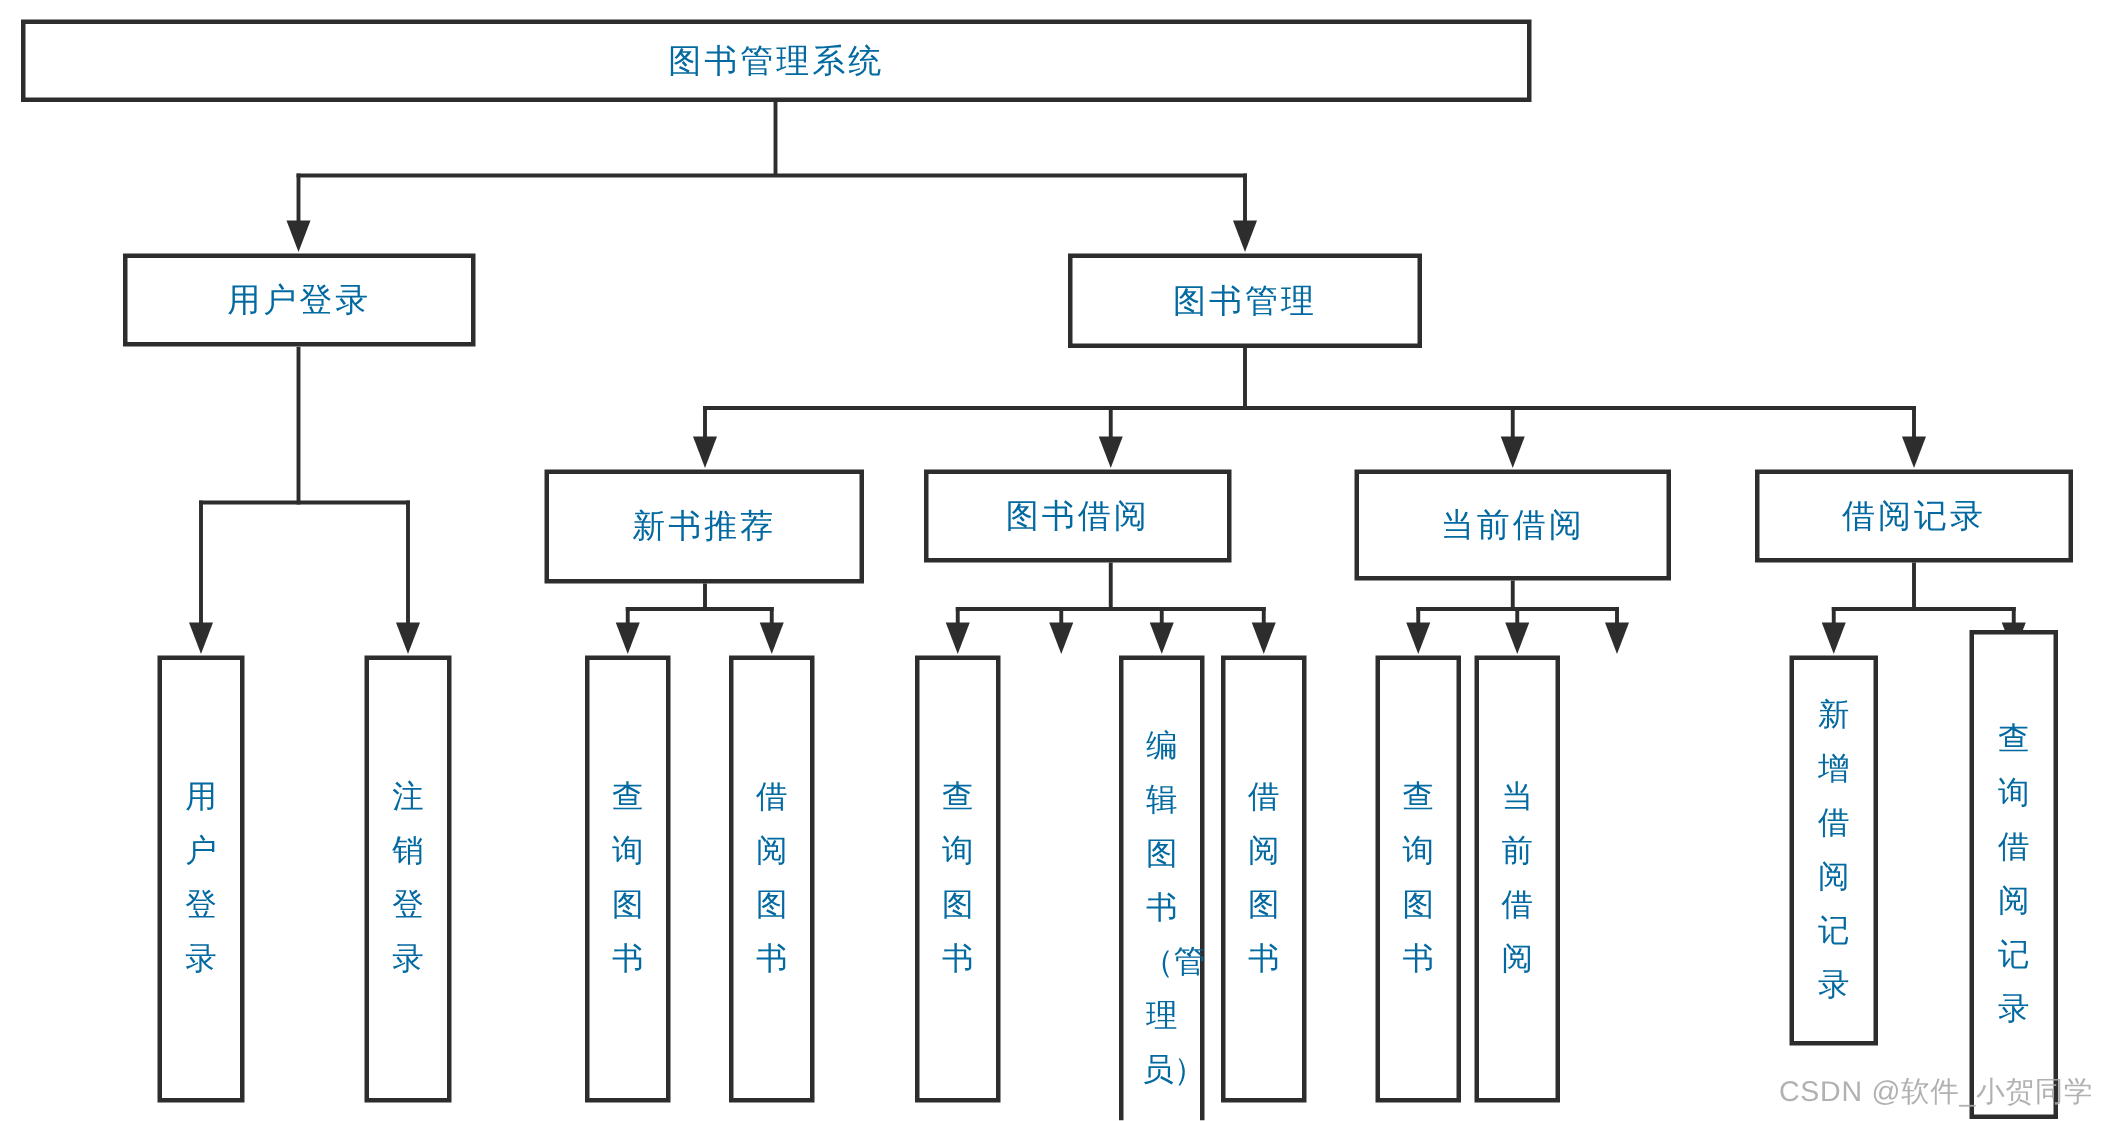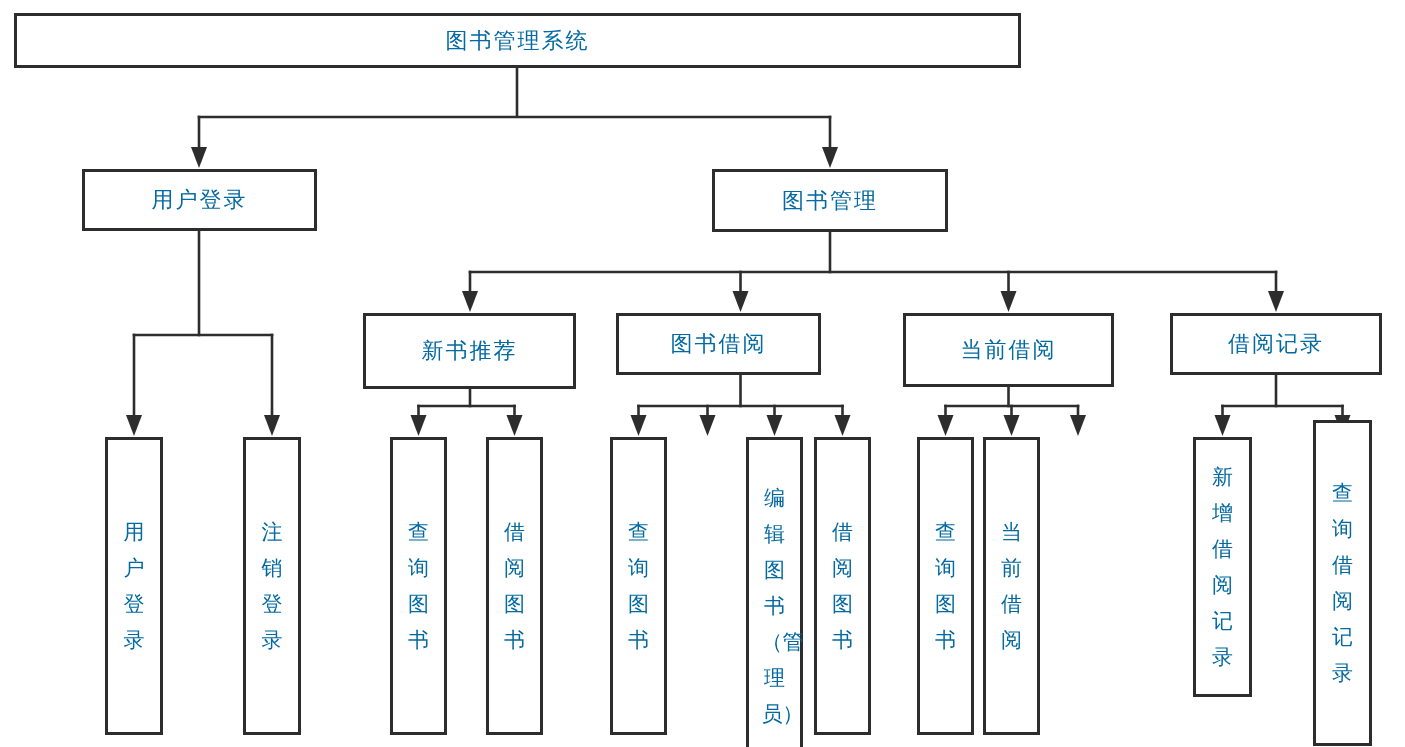--- a/index.html
+++ b/index.html
@@ -138,13 +138,14 @@
     <span class="vtext">当前借阅</span>
   </div>
 
   <div class="node v" style="left:1193px;top:437px;width:59px;height:260px">
     <span class="vtext">新增借阅记录</span>
   </div>
   <div class="node v" style="left:1313px;top:420px;width:59px;height:326px">
     <span class="vtext">查询借阅记录</span>
   </div>
 
+  <div id="watermark">CSDN @软件_小贺同学</div>
 </div>
 
 </body></html>

